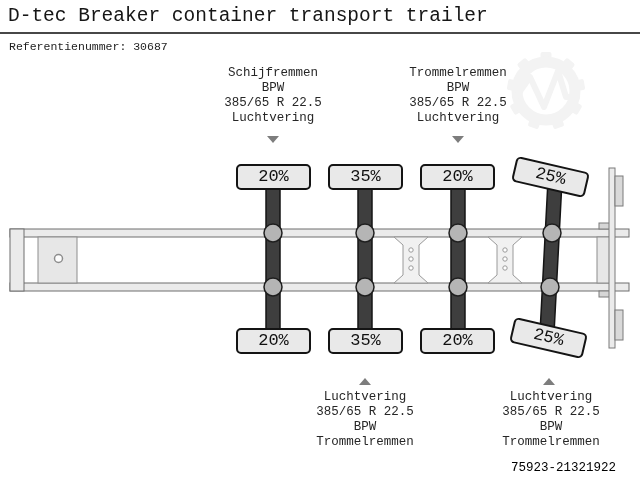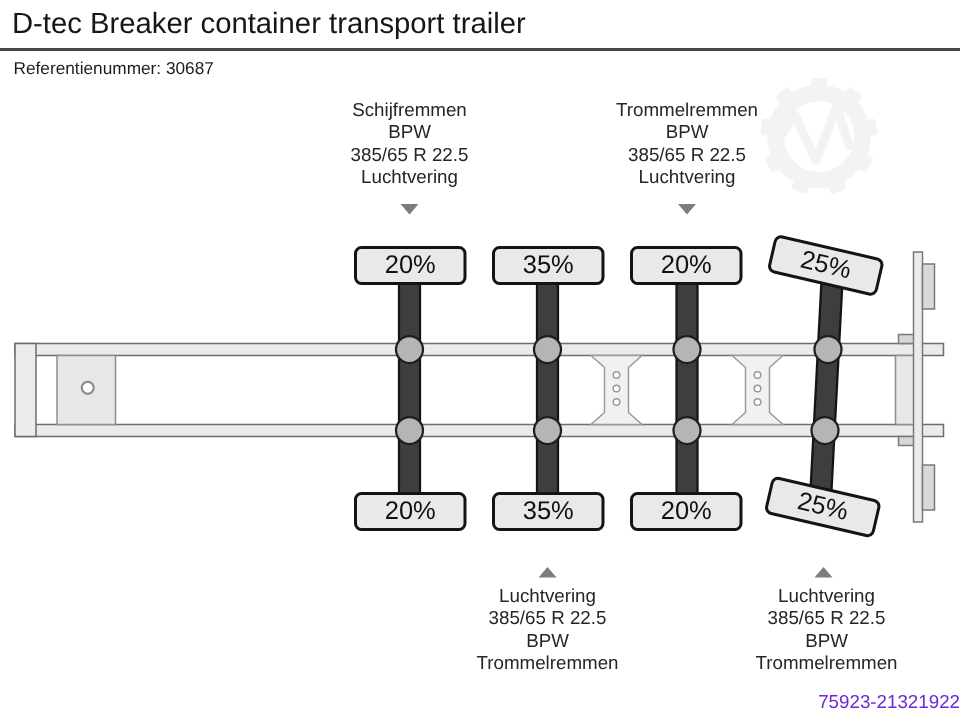--- a/index.html
+++ b/index.html
@@ -1,18 +1,18 @@
 <!DOCTYPE html>
 <html><head>
 <meta charset="utf-8">
 <style>
   html,body{margin:0;padding:0;background:#fff;}
   .screen{
     position:relative;width:640px;height:480px;background:#ffffff;overflow:hidden;
-    font-family:Liberation Sans, sans-serif;color:#1a1a1a;
+    font-family:Liberation Mono, monospace;color:#1a1a1a;
   }
   .abs{position:absolute;}
   
   .title{left:8px;top:5px;font-size:19.5px;font-weight:400;color:#161616;white-space:nowrap;}
   .divider{left:0;top:32px;width:640px;height:2px;background:#474747;}
   .refnum{left:9px;top:40px;font-size:11.5px;color:#1d1d1d;}
   
   .spec-block{width:170px;text-align:center;font-size:12.5px;line-height:15px;color:#262626;}
   .spec-block div{white-space:nowrap;}
   .tl{left:188px;top:66px;}
@@ -24,21 +24,21 @@
   .arr.down{border-top:7px solid #7d7d7d;}
   .arr.up{border-bottom:7px solid #7d7d7d;}
   
   .wheel-box{
     box-sizing:border-box;width:75px;height:26px;
     background:#e9e9e9;border:2px solid #141414;border-radius:5px;
     font-size:17px;line-height:22px;text-align:center;color:#111;
   }
   .rot{transform:rotate(13deg);}
   
-  .listing-id{right:0;top:461px;font-size:12.5px;color:#6d28d9;}
+  .listing-id{right:24px;top:461px;font-size:12.5px;color:#000000;}
   svg.chassis{left:0;top:0;}
 </style>
 </head>
 <body>
 
 <div class="screen">
 
   <svg class="chassis abs" width="640" height="480" viewBox="0 0 640 480" xmlns="http://www.w3.org/2000/svg">
 
     <g transform="translate(546,91)">

